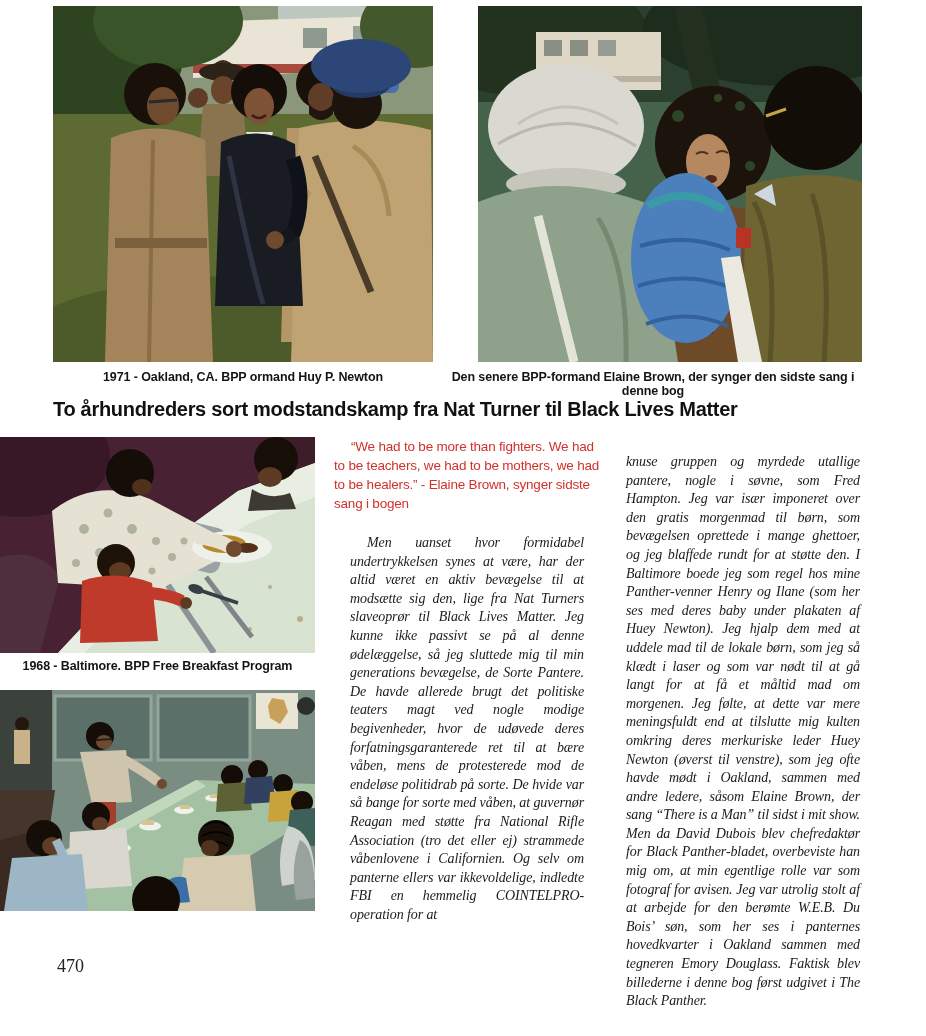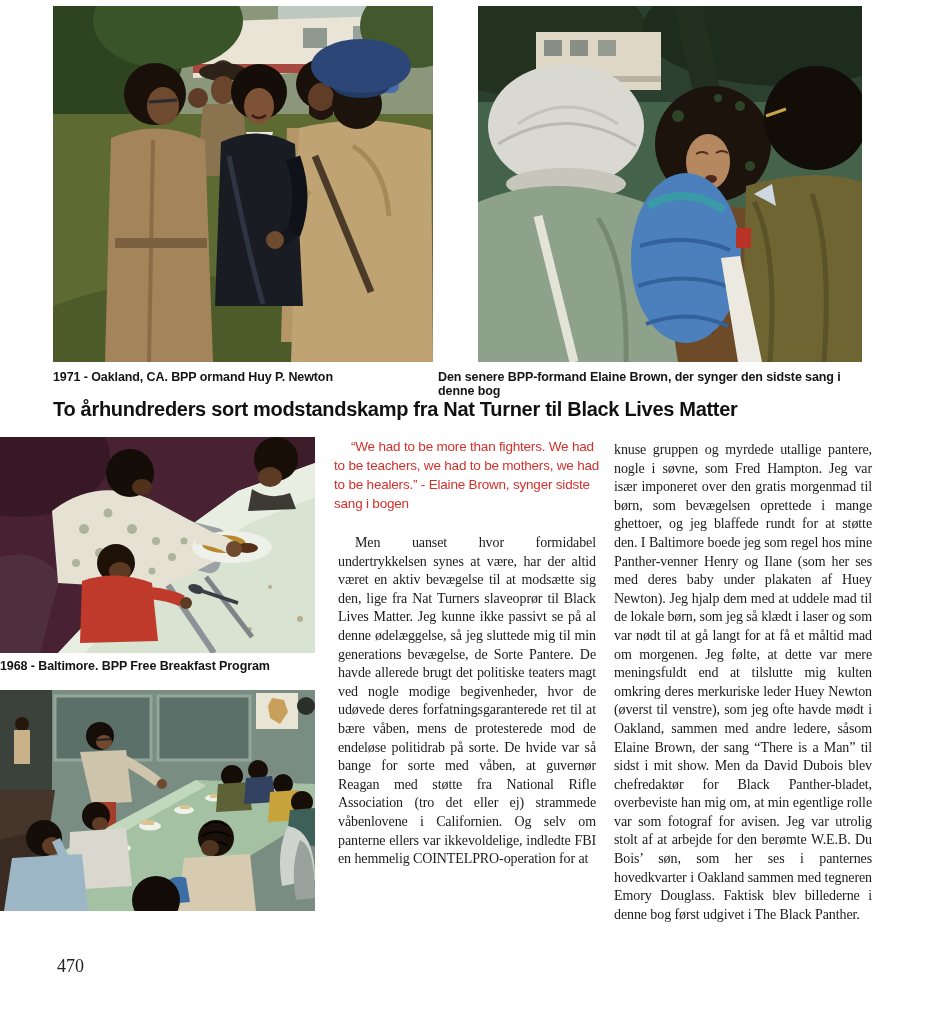--- a/index.html
+++ b/index.html
@@ -4,41 +4,41 @@
 <style>
   html,body{margin:0;padding:0;}
   body{
     width:926px;height:1036px;position:relative;background:#ffffff;
     font-family:"Liberation Sans", sans-serif;overflow:hidden;
   }
   .ph{position:absolute;overflow:hidden;background:#777;}
   .ph svg{display:block;width:100%;height:100%;}
   .caption{
     position:absolute;font-family:"Liberation Sans", sans-serif;
-    font-size:12.5px;font-weight:600;color:#141414;text-align:left;
+    font-size:12.5px;font-weight:600;color:#141414;text-align:center;
     letter-spacing:-0.1px;
   }
   .headline{
     position:absolute;left:53px;top:398px;width:820px;
     font-family:"Liberation Sans", sans-serif;font-size:20px;font-weight:700;
     color:#111;letter-spacing:-0.3px;
   }
   .col{
     position:absolute;width:266px;top:437px;
     font-family:"Liberation Serif", serif;font-size:14px;line-height:18.6px;
     color:#1a1a1a;text-align:justify;letter-spacing:-0.1px;
   }
   .col-middle{left:334px;}
   .col-right{left:610px;}
   .quote{
     font-family:"Liberation Sans", sans-serif;font-size:13.5px;line-height:19px;
     color:#d2302b;text-align:left;letter-spacing:-0.2px;margin:0 0 12px 0;
   }
   .quote.indent{text-indent:17px;margin-bottom:21px;}
-  .bodytext{margin:4px;}
+  .bodytext{margin:16px;font-style:italic;}
   .bodytext.indent{text-indent:17px;}
   .pagenum{
     position:absolute;left:57px;top:956px;
     font-family:"Liberation Serif", serif;font-size:18px;color:#222;
   }
 </style>
 </head>
 <body>
 
 <div class="ph" style="left:53px;top:6px;width:380px;height:356px">

